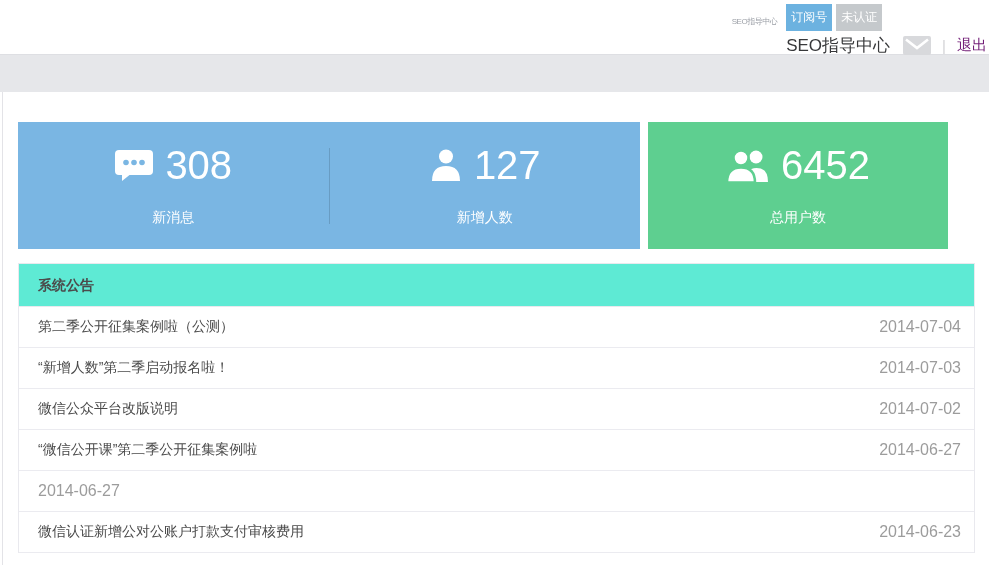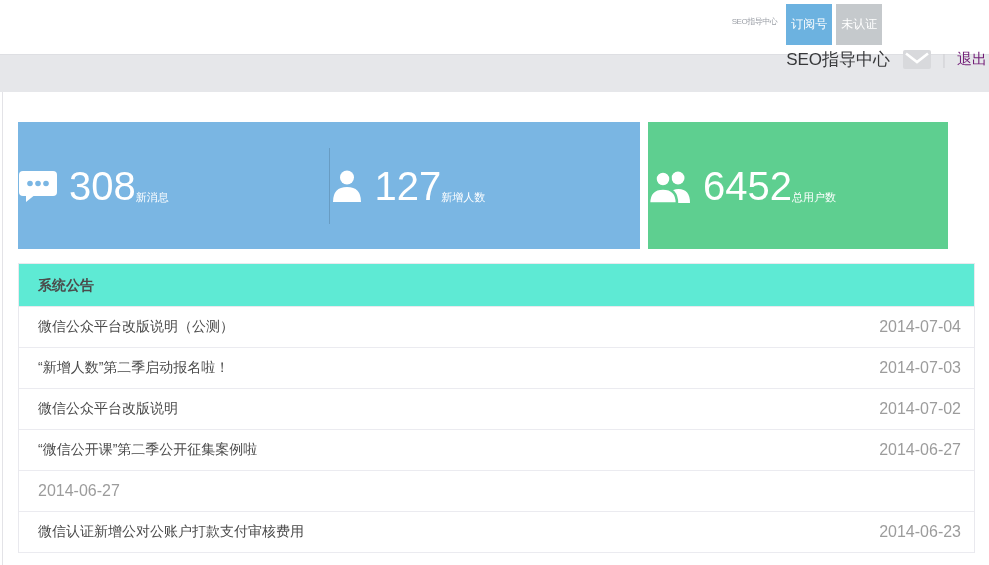--- a/index.html
+++ b/index.html
@@ -6,47 +6,47 @@
   html,body { width:989px; height:565px; overflow:hidden; background:#fff;
               font-family:"Liberation Sans", sans-serif; }
 
   
   .topbar { position:relative; height:54px; background:#fff; }
   .account { position:absolute; top:4px; right:2px; display:flex; align-items:flex-start; }
   .mini-name { margin-top:12px; margin-right:9px; font-size:8px; color:#9b9fa6;
                letter-spacing:-0.5px; filter:blur(0.4px); }
   .acct-col { display:flex; flex-direction:column; }
   .badges { display:flex; gap:4px; margin-bottom:3px; }
-  .badge { font-size:12px; line-height:17px; color:#fff; padding:12px 5px; }
+  .badge { font-size:12px; line-height:17px; color:#fff; padding:5px 5px; }
   .badge-blue { background:#6cb2e0; }
   .badge-gray { background:#c5c9cc; }
   .name-row { display:flex; align-items:center; }
   .acct-name { font-size:17px; color:#37383a; margin-right:13px; }
   .mail-btn { margin-right:11px; cursor:pointer; display:flex; align-items:center; }
   .sep { color:#d2d2d6; font-size:15px; margin-right:11px; }
   .logout { font-size:15px; color:#701a75; cursor:pointer; }
 
   
   .grayband { height:38px; background:#e6e7ea; border-top:1px solid #dedfe3; }
 
   
   .content { position:relative; height:473px; }
   .content::before { content:""; position:absolute; left:2px; top:0; bottom:0;
                      width:1px; background:#e3e3e7; }
 
   .stats { display:flex; gap:8px; padding:30px 0 0 18px; }
   .card { height:127px; display:flex; align-items:center; justify-content:center; }
   .card-blue { width:622px; background:#7ab6e3; }
   .card-green { width:300px; background:#5ecf90; }
-  .stat-section { flex:1; display:flex; flex-direction:row; align-items:center;
-                  justify-content:flex-start; }
+  .stat-section { flex:1; display:flex; flex-direction:column; align-items:center;
+                  justify-content:space-between; }
   .vdivider { width:1px; height:76px; background:rgba(0,0,0,0.14); align-self:center; }
   .stat-top { display:flex; align-items:center; gap:11px; }
   .stat-value { font-size:40px; color:#fff; line-height:1; }
-  .stat-label { margin-top:24px; font-size:11px; color:#fff; }
+  .stat-label { margin-top:24px; font-size:14px; color:#fff; }
 
   
   .panel { margin:14px 0 0 18px; width:957px; border:1px solid #e9e9ee; border-bottom:none;
            background:#fff; }
   .panel-header { height:43px; line-height:43px; background:#5eead4;
                   border-bottom:1px solid #e9e9ee; padding-left:19px;
                   font-size:14px; color:#4b4b4b;font-weight:bold; }
   .row { height:41px; display:flex; align-items:center; justify-content:space-between;
          padding:0 13px 0 19px; border-bottom:1px solid #ebebf0; }
   .row-title { font-size:14px; color:#4a4a4a; cursor:pointer; white-space:nowrap; }
@@ -126,21 +126,21 @@
         </div>
         <span class="stat-label">总用户数</span>
       </div>
     </div>
   </div>
 
   <div class="panel">
     <div class="panel-header">系统公告</div>
 
     <div class="row">
-      <span class="row-title">微信公众平台改版说明（公测）</span>
+      <span class="row-title">第二季公开征集案例啦（公测）</span>
       <span class="row-date">2014-07-04</span>
     </div>
     <div class="row">
       <span class="row-title">“新增人数”第二季启动报名啦！</span>
       <span class="row-date">2014-07-03</span>
     </div>
     <div class="row">
       <span class="row-title">微信公众平台改版说明</span>
       <span class="row-date">2014-07-02</span>
     </div>

